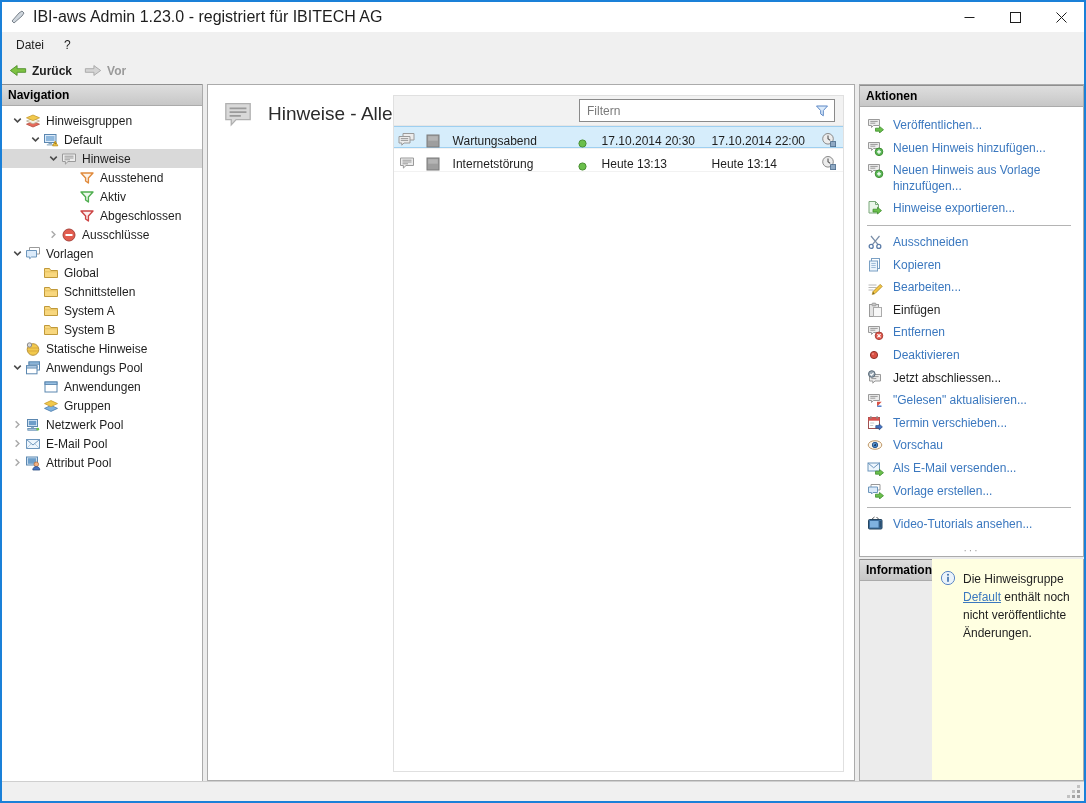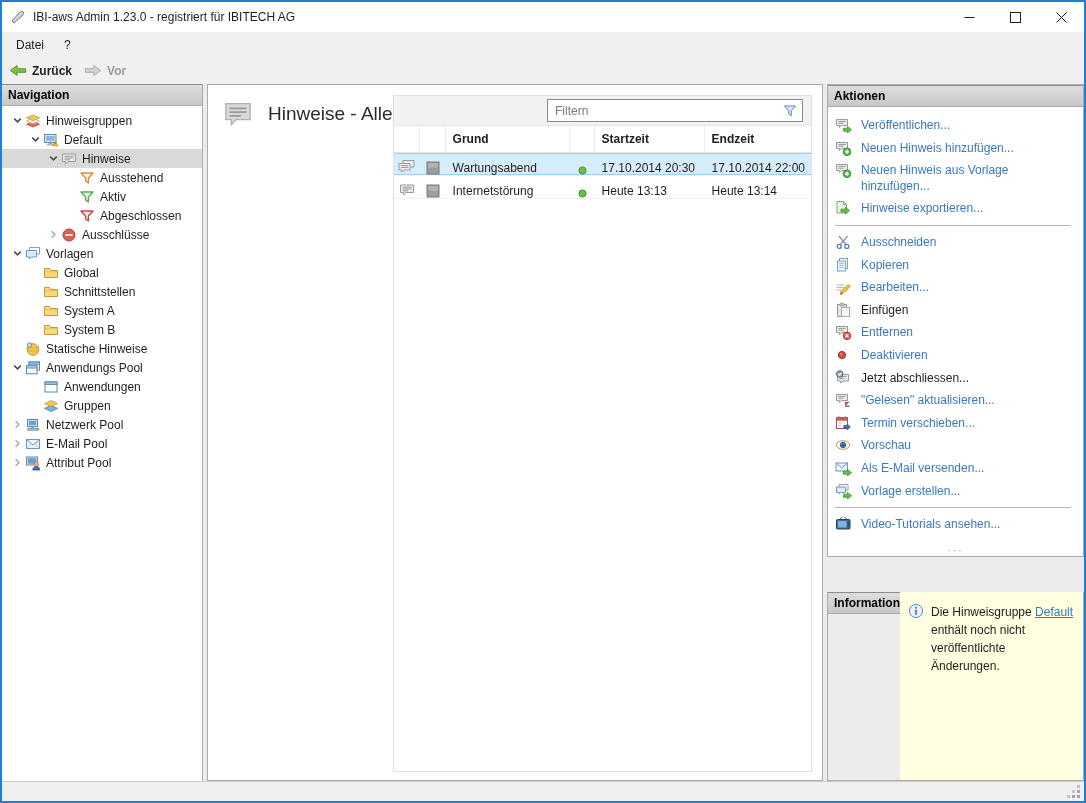--- a/index.html
+++ b/index.html
@@ -6,21 +6,21 @@
   *{box-sizing:border-box;}
   .window{
     width:1086px;height:803px;margin:0 auto;
     border:2px solid #1a80d8;background:#ececec;
     font-family:"Liberation Sans",sans-serif;font-size:12px;color:#1e1e1e;
     display:flex;flex-direction:column;overflow:hidden;
   }
   
   .titlebar{height:30px;background:#ffffff;display:flex;align-items:center;flex:none;}
   .app-icon{width:18px;height:16px;margin-left:7px;flex:none;}
-  .title-text{margin-left:6px;font-size:12px;color:#1e1e1e;white-space:nowrap;}
+  .title-text{margin-left:6px;font-size:16px;color:#1e1e1e;white-space:nowrap;}
   .win-controls{margin-left:auto;display:flex;height:100%;}
   .win-btn{width:46px;height:100%;display:flex;align-items:center;justify-content:center;}
   
   .menubar{height:25px;background:#f0f0f0;display:flex;align-items:center;padding-left:4px;flex:none;}
   .menu-item{padding:3px 10px;}
   
   .toolbar{height:27px;background:#f0f0f0;display:flex;align-items:center;padding-left:7px;gap:12px;flex:none;}
   .tool-btn{display:flex;align-items:center;gap:5px;font-weight:700;}
   .tool-btn .lbl{padding-top:1px;}
   .tool-btn.disabled .lbl{color:#9a9a9a;}
@@ -56,21 +56,21 @@
   .trow{display:flex;height:23px;flex:none;align-items:flex-end;border-bottom:1px solid #f2f2f2;background:#fff;}
   .trow.selected{background:#d6edfb;box-shadow:inset 0 1px 0 #9ecff0, inset 0 -1px 0 #9ecff0;}
   .td{display:flex;align-items:center;padding-left:7px;}
   .td.center{justify-content:center;padding-left:0;}
   .c1{width:26px;flex:none;} .c2{width:26px;flex:none;} .c3{width:124px;flex:none;}
   .c4{width:25px;flex:none;} .c5{width:110px;flex:none;} .c6{width:110px;flex:none;}
   .c7{width:28px;flex:none;} .c8{width:106px;flex:none;} .c9{flex:1;border-right:none;}
   .gelesen-cell{gap:6px;}
   .tbody-empty{flex:1;background:#fff;}
   
-  .right-col{width:257px;flex:none;display:flex;flex-direction:column;gap:33px;}
+  .right-col{width:225px;flex:none;display:flex;flex-direction:column;}
   .actions-panel{height:473px;flex:none;background:#fff;border:1px solid #ababab;display:flex;flex-direction:column;}
   .actions-list{flex:1;padding:7px 4px 0 7px;overflow:hidden;}
   .action-item{display:flex;align-items:flex-start;gap:9px;padding:3px 0 3px 0;cursor:pointer;}
   .action-item .aicon{width:17px;height:16px;flex:none;}
   .action-label{color:#3b78bf;padding-top:1px;line-height:1.3;}
   .action-item.disabled{cursor:default;}
   .action-item.disabled .action-label{color:#1e1e1e;}
   .action-sep{border-top:1px solid #b4b4b4;margin:5px 8px 5px 0;}
   .splitter-dots{height:11px;flex:none;display:flex;align-items:center;justify-content:center;color:#9a9a9a;font-size:10px;letter-spacing:2px;cursor:row-resize;}
   .info-panel{flex:1;margin-top:2px;display:flex;flex-direction:row;border:1px solid #ababab;border-top:none;overflow:hidden;}
@@ -423,31 +423,20 @@
           <div class="filter-box">
             <input type="text" placeholder="Filtern" style="">
             <span>
               <svg width="16" height="16" viewBox="0 0 16 16">
                   <path d="M2.5 3h11l-4.2 4.6v5.2l-2.6-1.9V7.6z" fill="#dcebfa" stroke="#5b87c5" stroke-width="1"></path>
                 </svg>
             </span>
           </div>
         </div>
 
-        <div class="thead">
-          <div class="th c1"></div>
-          <div class="th c2"></div>
-          <div class="th c3">Grund</div>
-          <div class="th c4"></div>
-          <div class="th c5">Startzeit</div>
-          <div class="th c6">Endzeit</div>
-          <div class="th c7"></div>
-          <div class="th c8">Gelesen</div>
-          <div class="th c9"></div>
-        </div>
 
         <div class="trow selected">
           <div class="td center c1">
             <svg width="17" height="16" viewBox="0 0 17 16">
                 <path d="M5 1.5h11v6.5H10l-1.8 1.8V8H5z" fill="#ececec" stroke="#9a9a9a"></path>
                 <path d="M1 4.5h11V11H6l-2.2 2.2V11H1z" fill="#ececec" stroke="#9a9a9a"></path>
                 <path d="M2.8 6.6h7.4M2.8 8.4h7.4" stroke="#9a9a9a" fill="none"></path>
               </svg>
           </div>
           <div class="td center c2">

